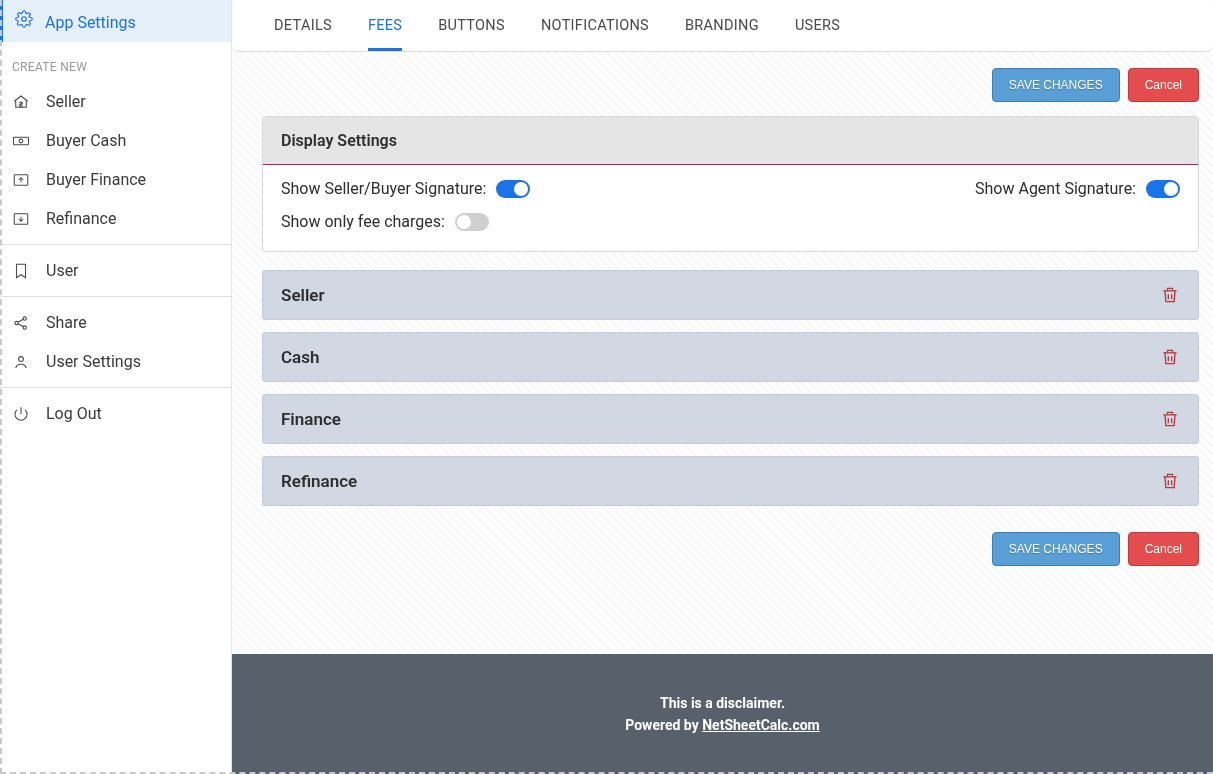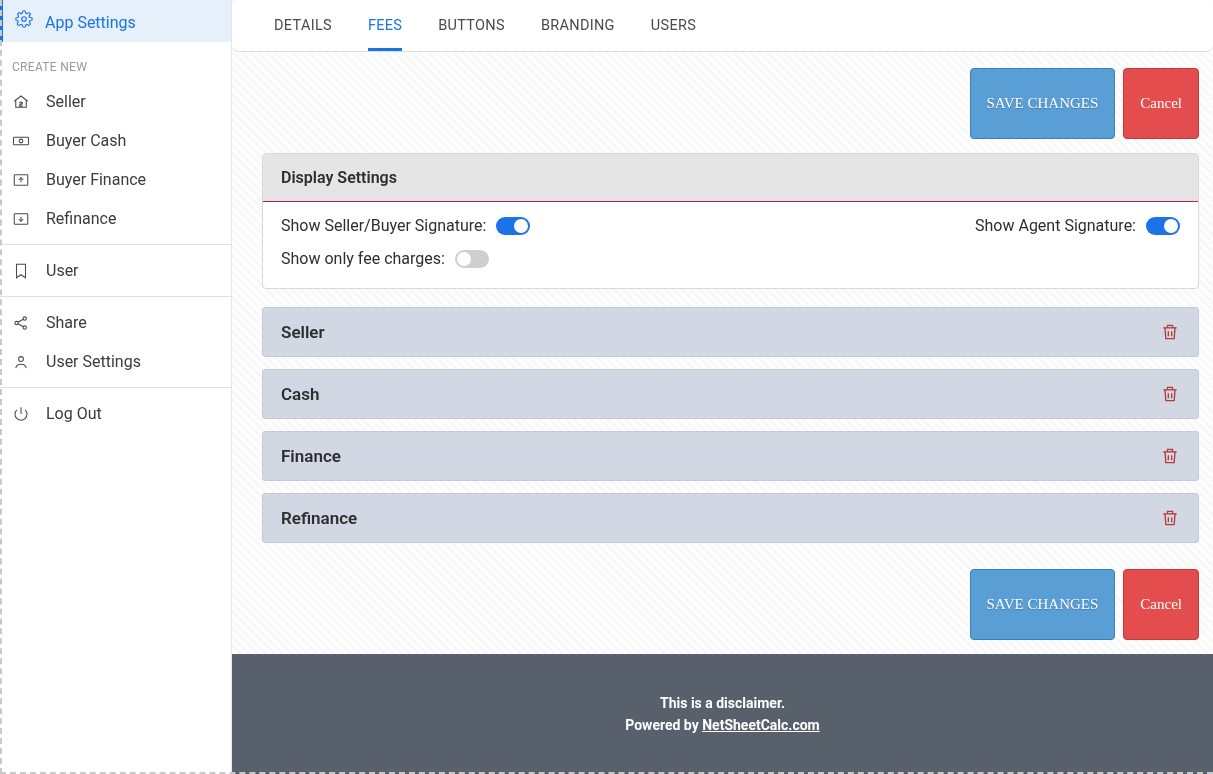--- a/index.html
+++ b/index.html
@@ -100,25 +100,24 @@
   
   .btn-row {
     display: flex;
     justify-content: flex-end;
     gap: 8px;
     padding: 0 0 14px 0;
   }
   .btn {
     border: none;
     border-radius: 4px;
-    padding: 26px 16px;
-    font-size: 15px;
+    padding: 9px 16px;
+    font-size: 12px;
     cursor: pointer;
     color: #fff;
-    font-family: Liberation Serif, serif;
   }
   .btn-save {
     background: #5a9ed6;
     border: 1px solid #3b7fb8;
     text-shadow: 0 1px 1px rgba(0,0,0,0.25);
   }
   .btn-cancel {
     background: #e34d4d;
     border: 1px solid #c23a3a;
   }
@@ -332,20 +331,21 @@
     <span>Log Out</span>
   </div>
 </nav>
 
 <div class="main">
 
   <div class="tabs">
     <div class="tab">DETAILS</div>
     <div class="tab active">FEES</div>
     <div class="tab">BUTTONS</div>
+    <div class="tab">NOTIFICATIONS</div>
     <div class="tab">BRANDING</div>
     <div class="tab">USERS</div>
   </div>
 
   <div class="content">
 
     <div class="btn-row">
       <button class="btn btn-save">SAVE CHANGES</button>
       <button class="btn btn-cancel">Cancel</button>
     </div>

